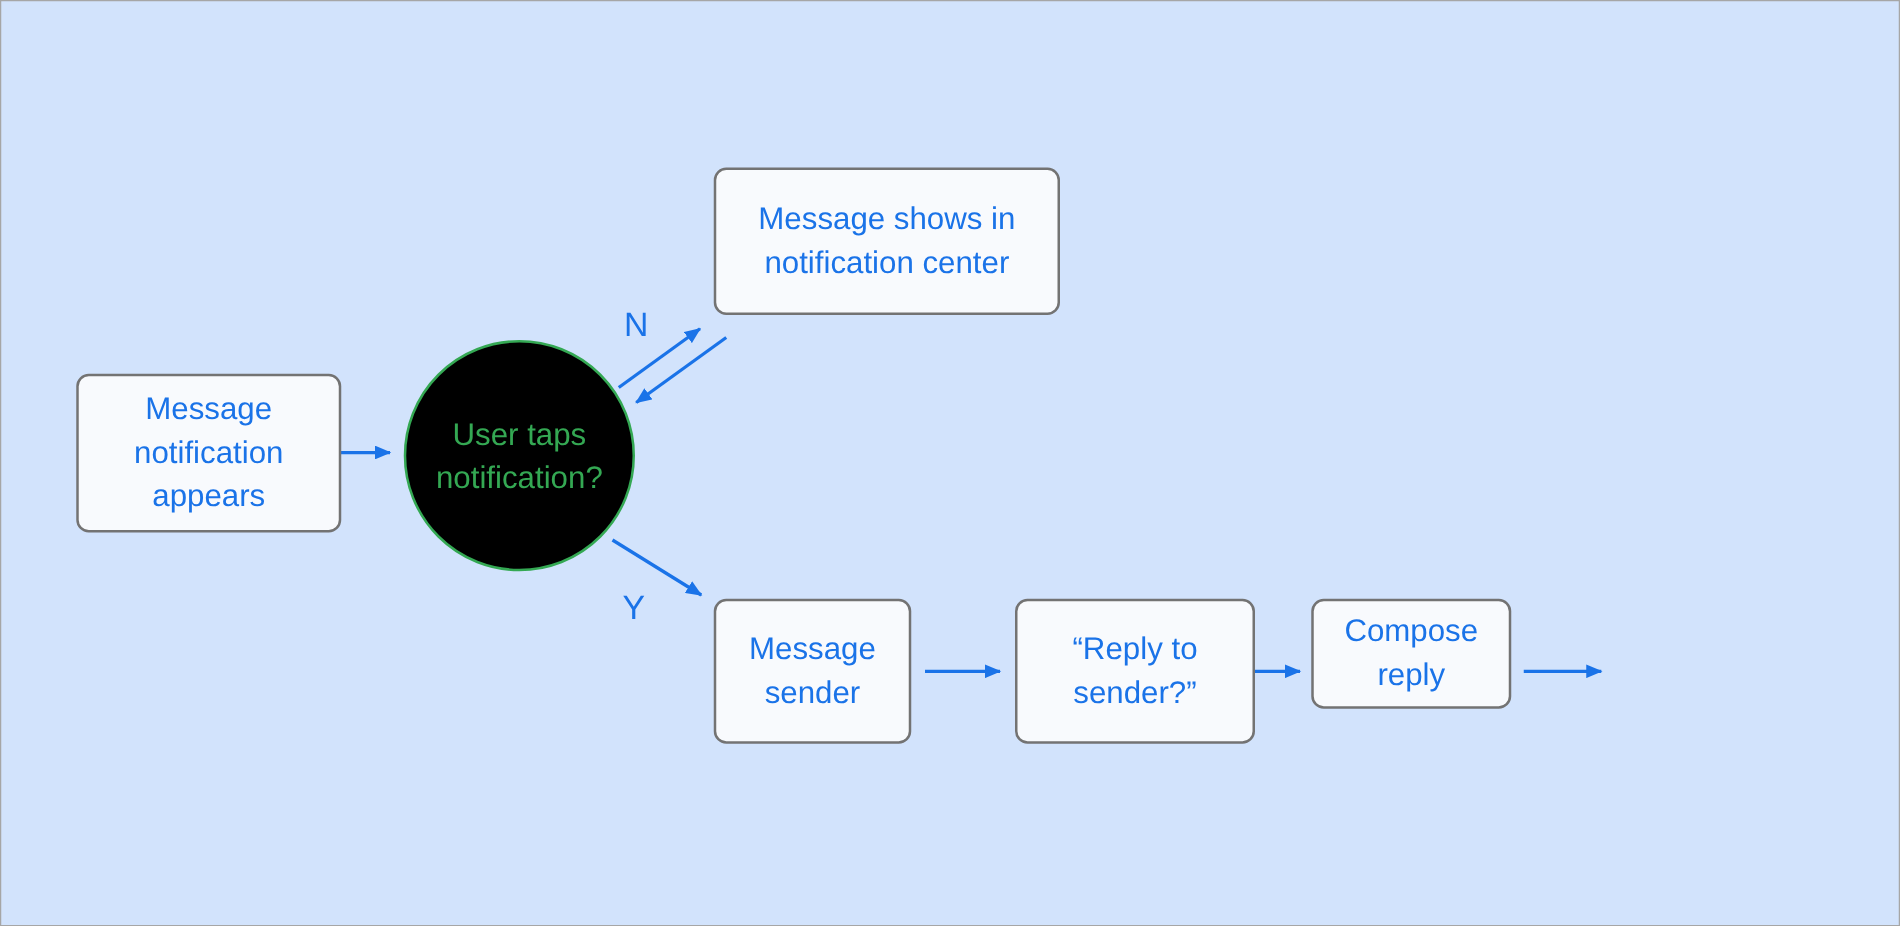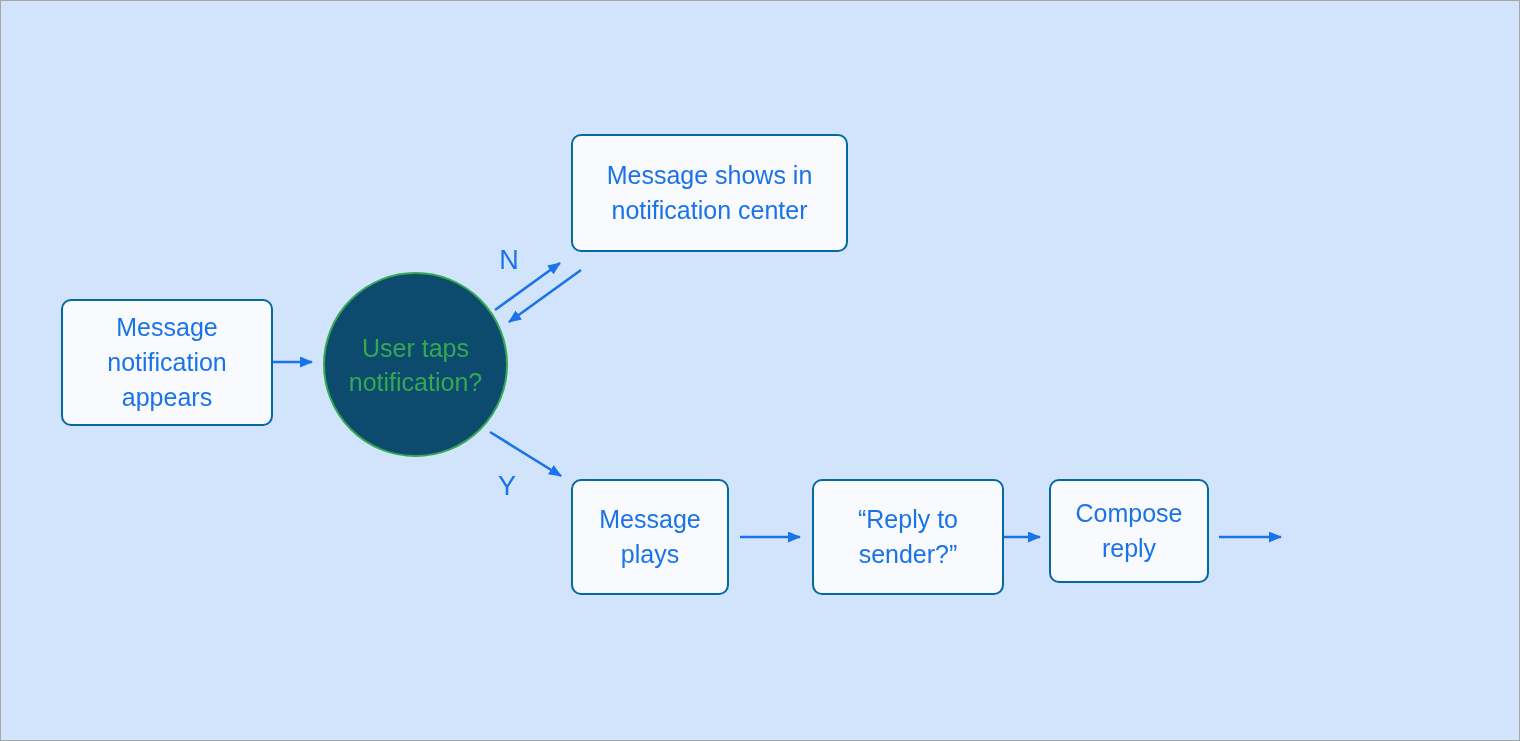--- a/index.html
+++ b/index.html
@@ -25,50 +25,50 @@
   .node {
     position: absolute;
     box-sizing: border-box;
     display: flex;
     align-items: center;
     justify-content: center;
     text-align: center;
   }
   .proc {
     background: #F8FAFD;
-    border: 2px solid #0369a1;
+    border: 2px solid #737373;
     border-radius: 10px;
     color: #1A73E8;
     font-size: 25px;
     line-height: 35px;
     padding: 6px 14px;
   }
   .decision {
-    background: #0c4a6e;
+    background: #000000;
     border: 2.5px solid #34A853;
     border-radius: 50%;
     color: #34A853;
     font-size: 25px;
     line-height: 34px;
     padding: 10px;
   }
   .edge-label {
     position: absolute;
     color: #1A73E8;
     font-size: 27px;
     width: 40px;
     text-align: center;
   }
   
   #node-start    { left: 60px;   top: 298px; width: 212px; height: 127px; }
   #node-decision { left: 322px;  top: 271px; width: 185px; height: 185px; }
   #node-notif    { left: 570px;  top: 133px; width: 277px; height: 118px; }
   #node-plays    { left: 570px;  top: 478px; width: 158px; height: 116px; }
   #node-reply    { left: 811px;  top: 478px; width: 192px; height: 116px; }
-  #node-compose  { left: 1048px; top: 478px; width: 160px; height: 104px; }
+  #node-compose  { left: 1048px; top: 478px; width: 160px; height: 88px; }
   #node-send     { left: 1290px; top: 478px; width: 160px; height: 116px; }
   #label-n { left: 488px; top: 244px; }
   #label-y { left: 486px; top: 470px; }
 </style>
 </head>
 <body>
 
 <div class="canvas">
 
   <svg class="arrow-layer" width="1518" height="739" viewBox="0 0 1518 739" xmlns="http://www.w3.org/2000/svg">
@@ -94,21 +94,21 @@
 
   <div id="node-decision" class="node decision">
     <span>User taps notification?</span>
   </div>
 
   <div id="node-notif" class="node proc">
     <span>Message shows in notification center</span>
   </div>
 
   <div id="node-plays" class="node proc">
-    <span>Message plays</span>
+    <span>Message sender</span>
   </div>
 
   <div id="node-reply" class="node proc">
     <span>“Reply to sender?”</span>
   </div>
 
   <div id="node-compose" class="node proc">
     <span>Compose reply</span>
   </div>
 

